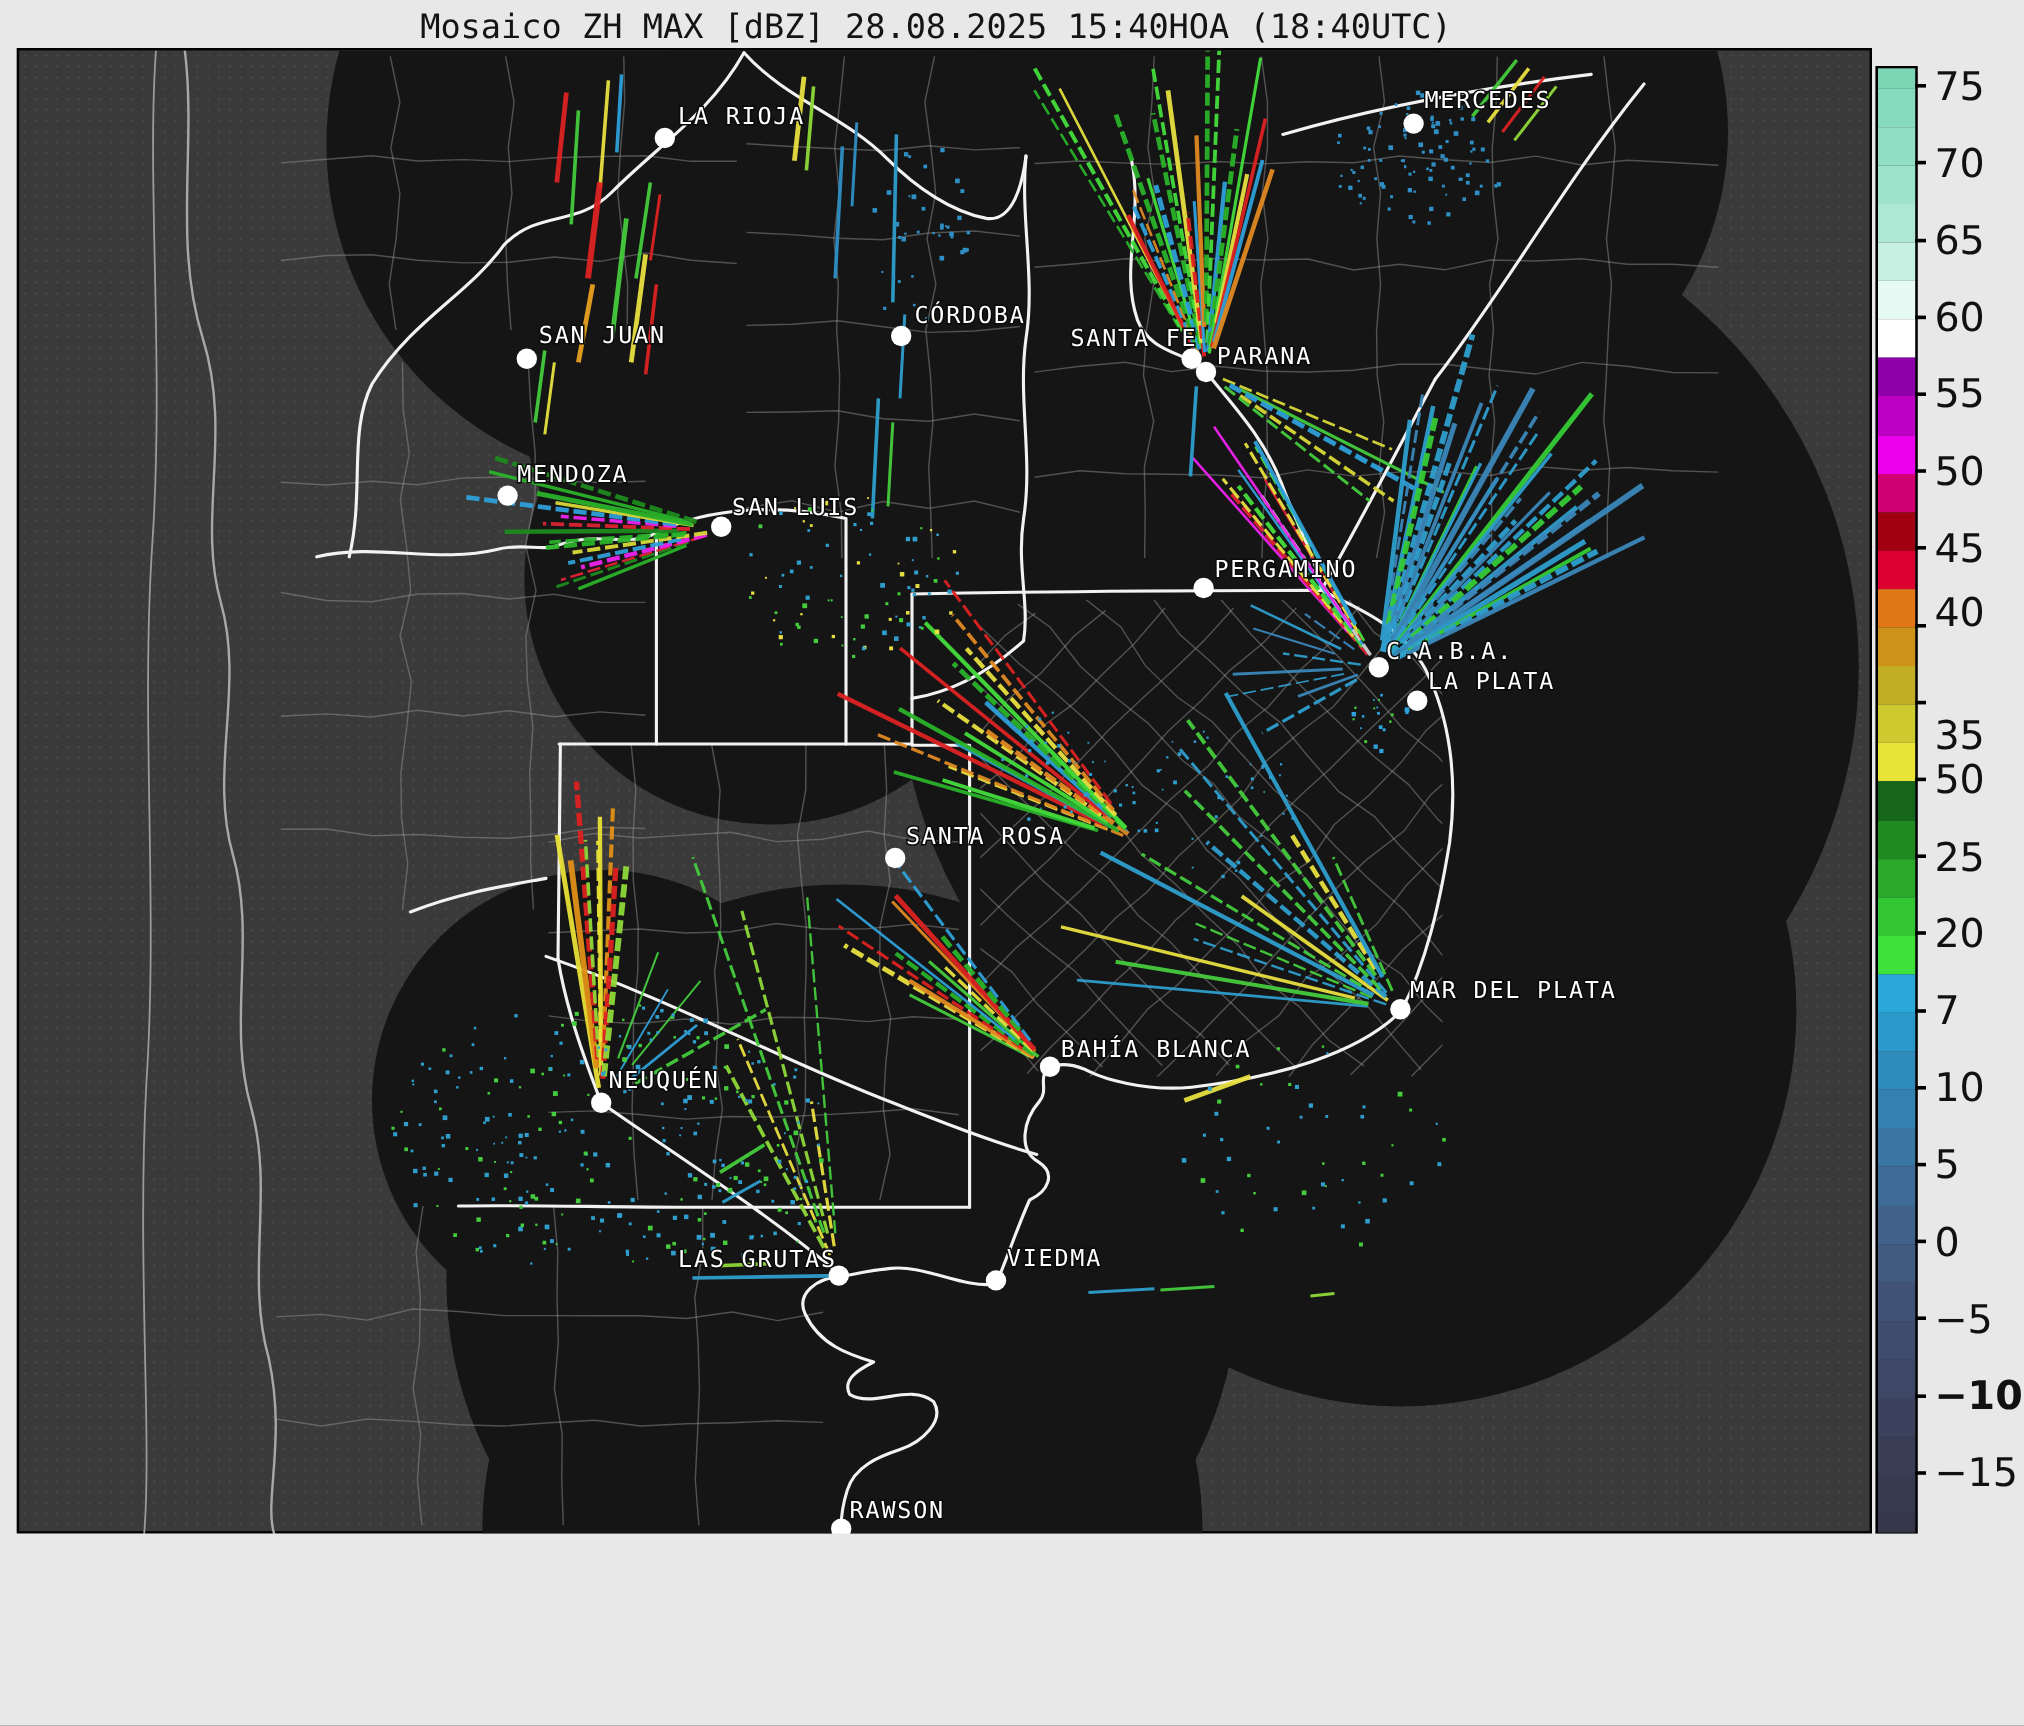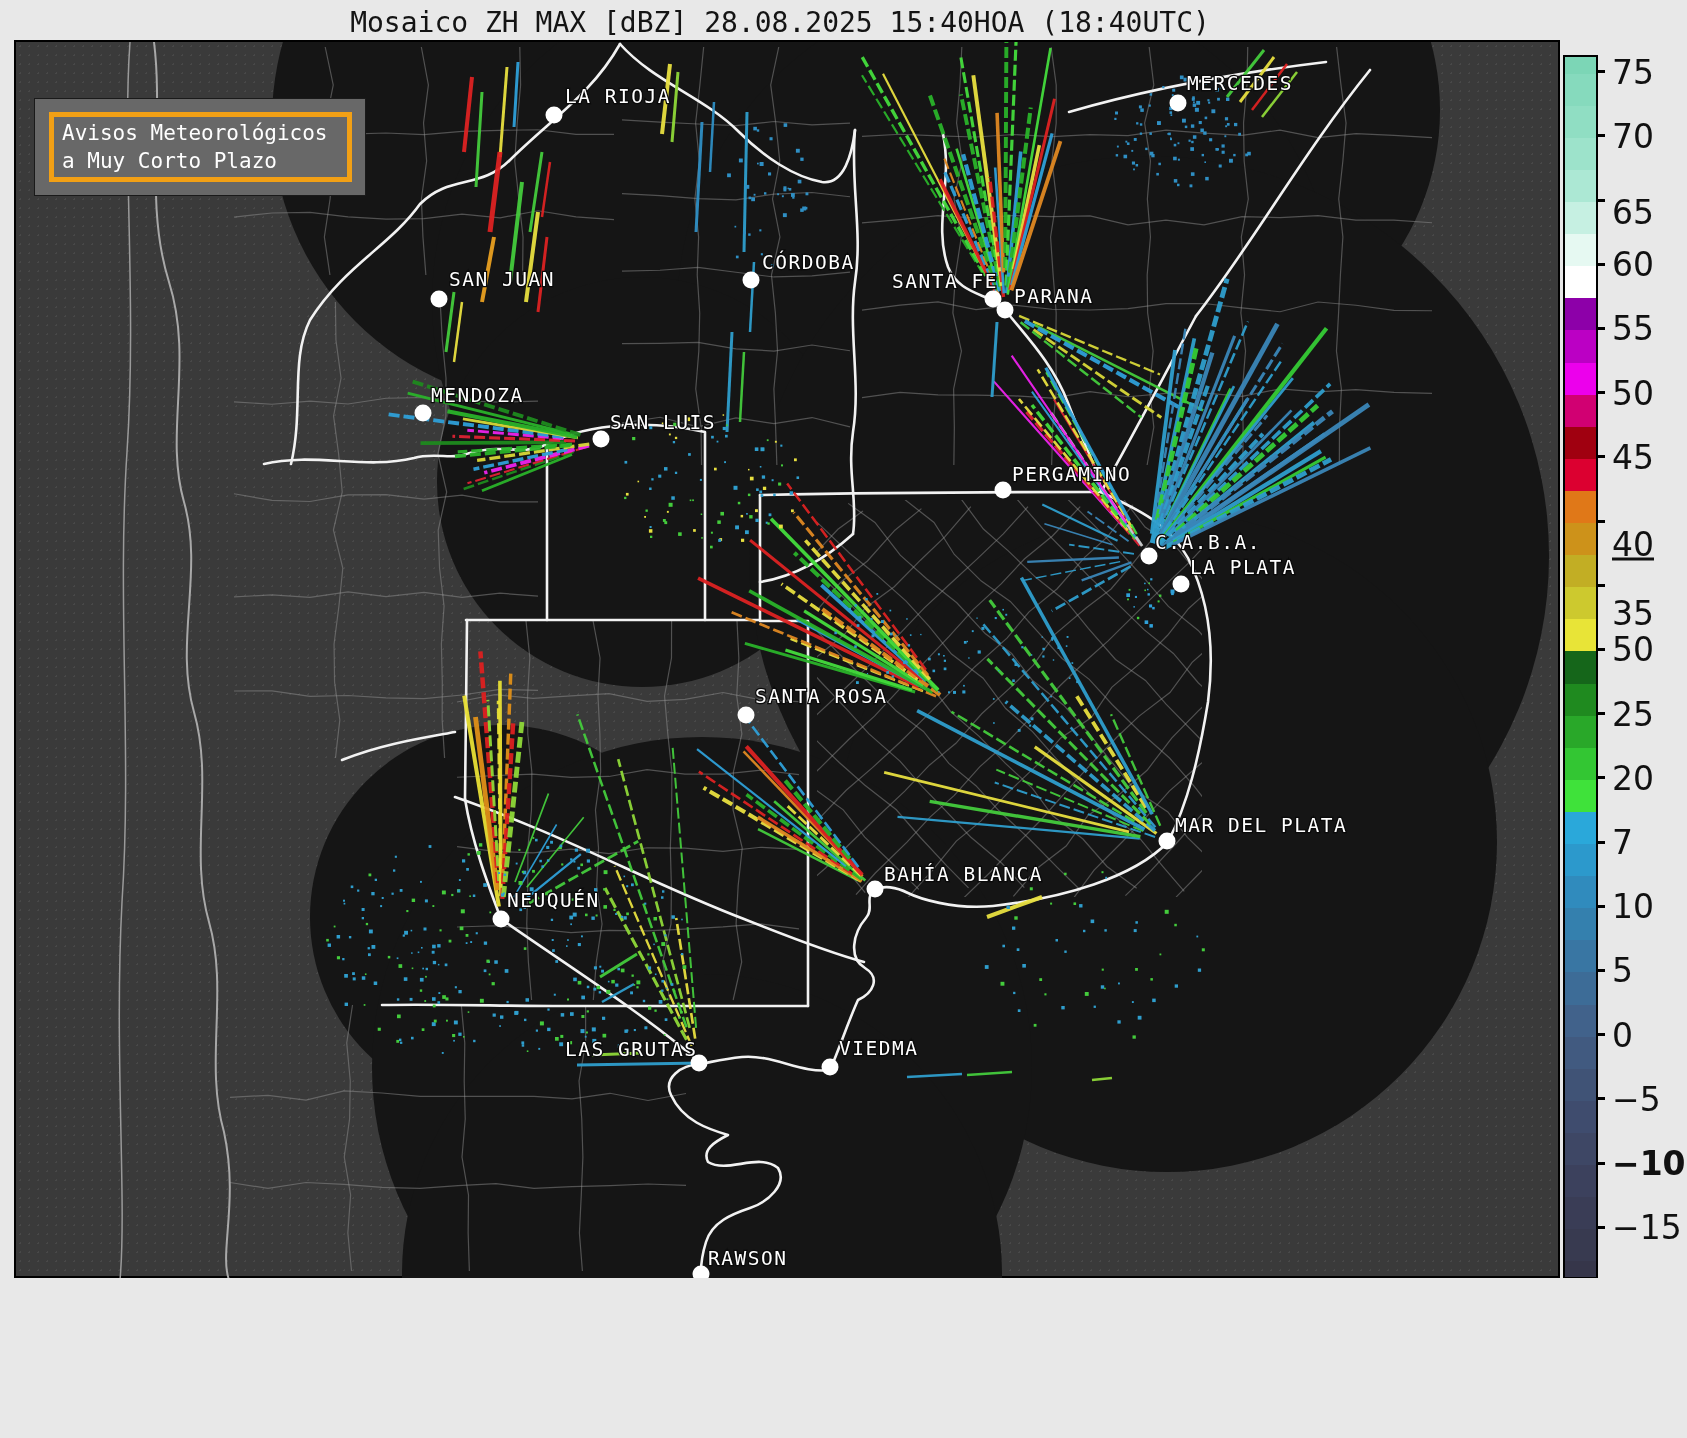--- a/index.html
+++ b/index.html
@@ -1046,26 +1046,20 @@
             <circle cx="828" cy="1065" r="8.5" fill="#ffffff"></circle>
             <text x="837" y="1053" class="city-label">VIEDMA</text>
           </g>
           <g>
             <circle cx="699" cy="1272" r="8.5" fill="#ffffff"></circle>
             <text x="706" y="1263" class="city-label">RAWSON</text>
           </g>
         </g>
     </g>
   </svg>
-  <div id="warn-panel">
-    <div id="warn-box">
-      <div>Avisos Meteorológicos</div>
-      <div>a Muy Corto Plazo</div>
-    </div>
-  </div>
 </div>
 
 <div id="cbar">
     <div class="cseg" style="top: 0px; height: 16.692px; background: rgb(124, 214, 182);"></div>
     <div class="cseg" style="top: 16.692px; height: 32.1px; background: rgb(134, 218, 189);"></div>
     <div class="cseg" style="top: 48.792px; height: 32.1px; background: rgb(144, 222, 195);"></div>
     <div class="cseg" style="top: 80.892px; height: 32.1px; background: rgb(157, 227, 203);"></div>
     <div class="cseg" style="top: 112.992px; height: 32.1px; background: rgb(172, 232, 212);"></div>
     <div class="cseg" style="top: 145.092px; height: 32.1px; background: rgb(198, 240, 226);"></div>
     <div class="cseg" style="top: 177.192px; height: 32.1px; background: rgb(230, 249, 242);"></div>
@@ -1101,31 +1095,31 @@
     <div class="cseg" style="top: 1140.19px; height: 32.1px; background: rgb(58, 61, 86);"></div>
     <div class="cseg" style="top: 1172.29px; height: 32.1px; background: rgb(56, 58, 80);"></div>
     <div class="cseg" style="top: 1204.39px; height: 15.408px; background: rgb(54, 54, 74);"></div>
   </div>
 <div id="cticks">
     <div class="ctick" style="top: 70.192px;"></div>
     <div class="clabel" style="top: 71.692px;">75</div>
     <div class="ctick" style="top: 134.392px;"></div>
     <div class="clabel" style="top: 135.892px;">70</div>
     <div class="ctick" style="top: 198.592px;"></div>
-    <div class="clabel" style="top: 200.092px; margin-top: 12px;">65</div>
+    <div class="clabel" style="top: 200.092px;">65</div>
     <div class="ctick" style="top: 262.792px;"></div>
     <div class="clabel" style="top: 264.292px;">60</div>
     <div class="ctick" style="top: 326.992px;"></div>
     <div class="clabel" style="top: 328.492px;">55</div>
     <div class="ctick" style="top: 391.192px;"></div>
     <div class="clabel" style="top: 392.692px;">50</div>
     <div class="ctick" style="top: 455.392px;"></div>
     <div class="clabel" style="top: 456.892px;">45</div>
     <div class="ctick" style="top: 519.592px;"></div>
-    <div class="clabel" style="top: 544px; text-decoration: underline;">40</div>
+    <div class="clabel" style="top: 510px;">40</div>
     <div class="ctick" style="top: 583.792px;"></div>
     <div class="clabel" style="top: 585.292px; margin-top: 28px;">35</div>
     <div class="ctick" style="top: 647.992px;"></div>
     <div class="clabel" style="top: 649.492px;">50</div>
     <div class="ctick" style="top: 712.192px;"></div>
     <div class="clabel" style="top: 713.692px;">25</div>
     <div class="ctick" style="top: 776.392px;"></div>
     <div class="clabel" style="top: 777.892px;">20</div>
     <div class="ctick" style="top: 840.592px;"></div>
     <div class="clabel" style="top: 842.092px;">7</div>

